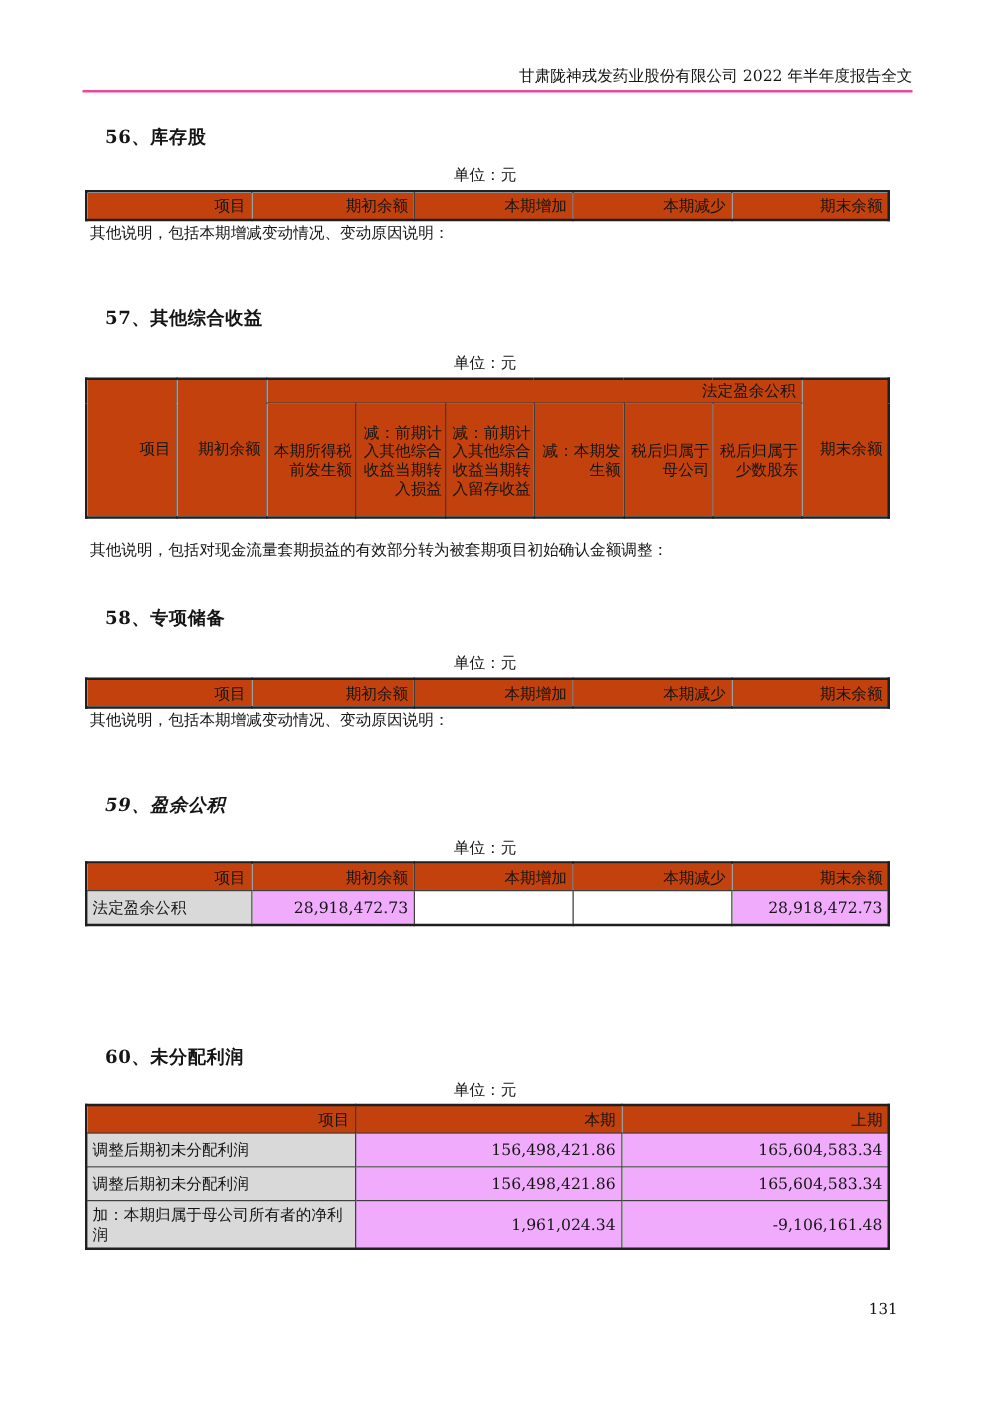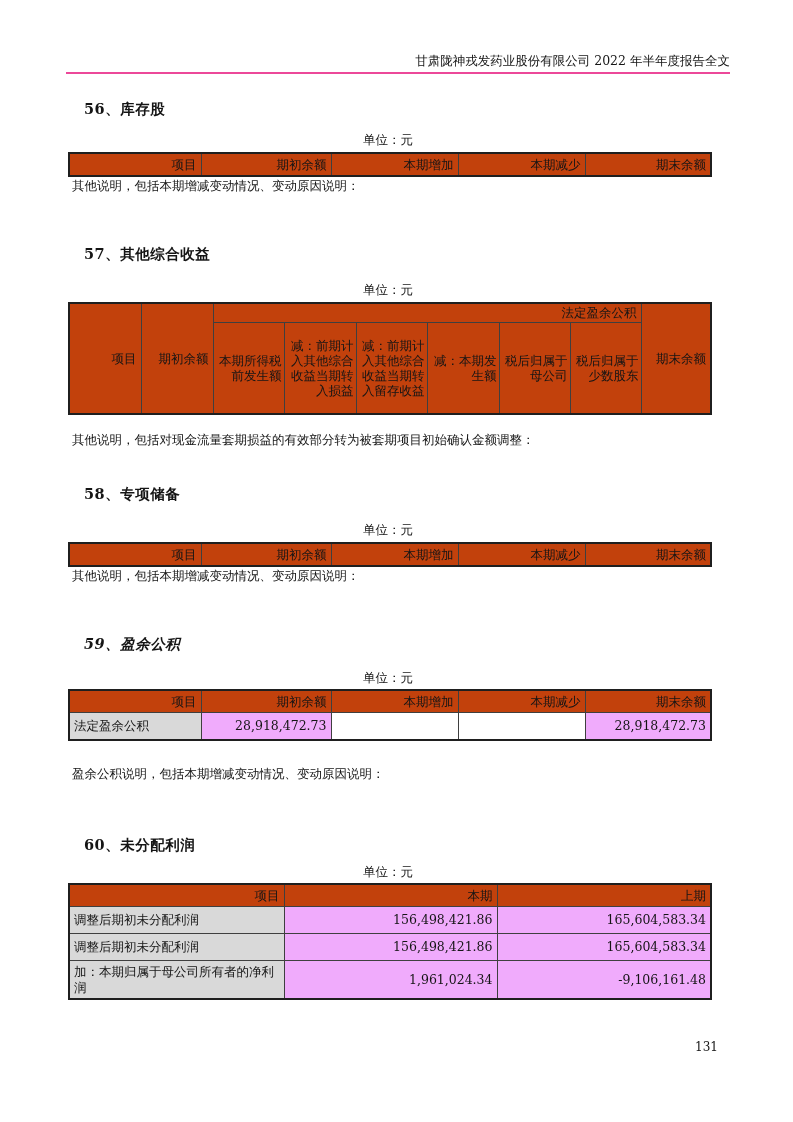--- a/index.html
+++ b/index.html
@@ -163,21 +163,20 @@
     </tr>
     <tr>
       <td class="lbl drow">法定盈余公积</td>
       <td class="num drow">28,918,472.73</td>
       <td class="blank drow"></td>
       <td class="blank drow"></td>
       <td class="num drow">28,918,472.73</td>
     </tr>
   </tbody>
     </table>
-  <div class="note" style="top:766px;">盈余公积说明，包括本期增减变动情况、变动原因说明：</div>
 
   <div class="sec-title" style="top:836px;">60、未分配利润</div>
   <div class="unit" style="top:864px;">单位：元</div>
   <table class="tbl t60" style="top:883px;">
     <colgroup>
         <col style="width:215px">
         <col style="width:213px">
         <col style="width:214px">
       </colgroup>
     <tbody>

